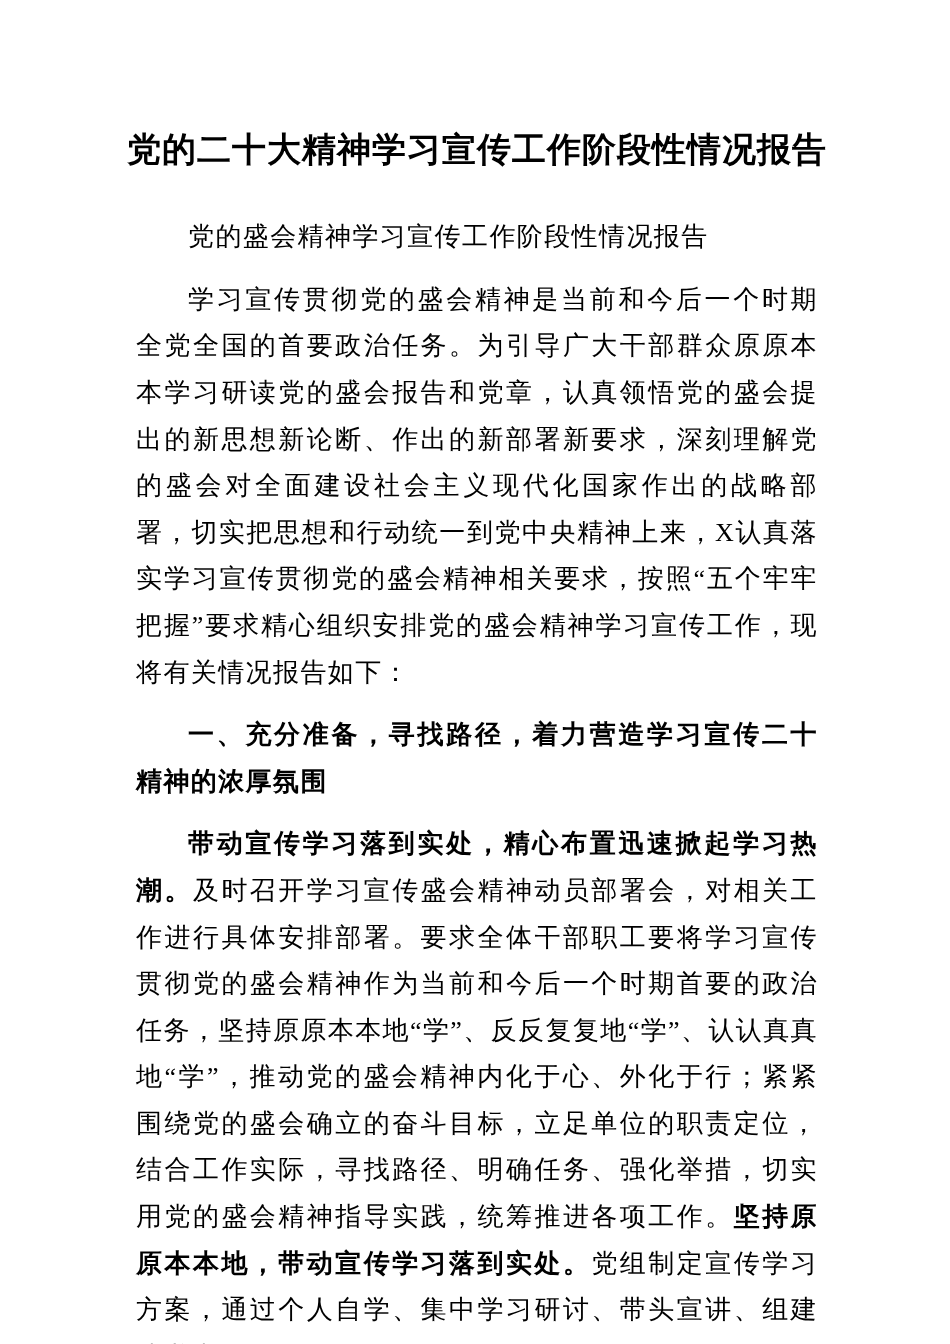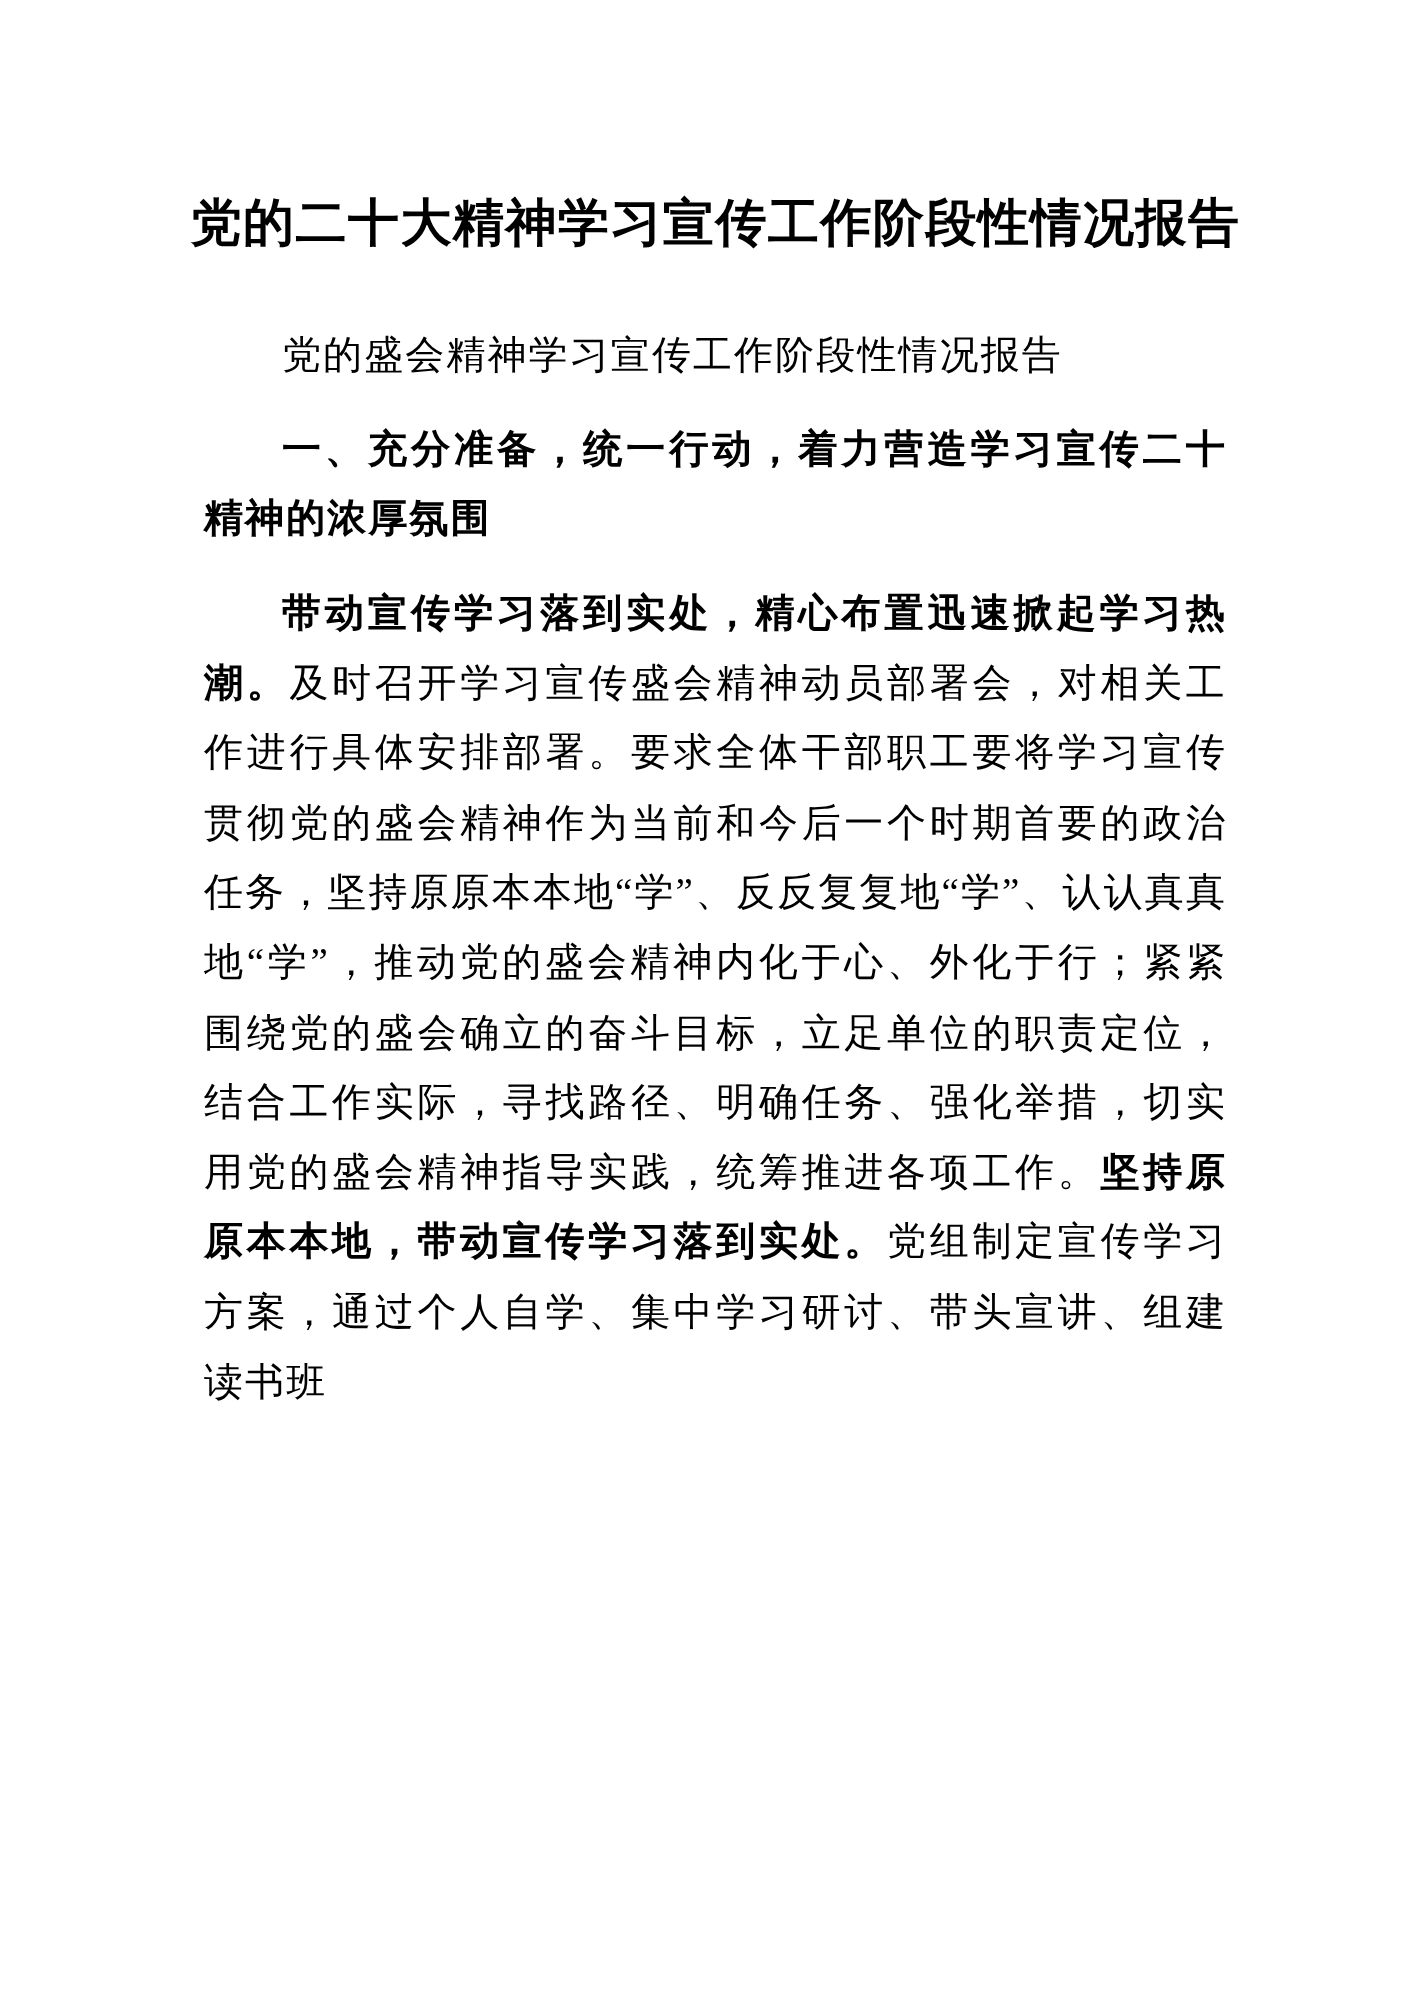--- a/index.html
+++ b/index.html
@@ -44,17 +44,18 @@
   }
 </style>
 </head>
 <body>
 
 <div class="doc">
   <h1 class="doc-title">党的二十大精神学习宣传工作阶段性情况报告</h1>
 
   <p class="body-para">党的盛会精神学习宣传工作阶段性情况报告</p>
 
+  <p class="body-para">学习宣传贯彻党的盛会精神是当前和今后一个时期全党全国的首要政治任务。为引导广大干部群众原原本本学习研读党的盛会报告和党章，认真领悟党的盛会提出的新思想新论断、作出的新部署新要求，深刻理解党的盛会对全面建设社会主义现代化国家作出的战略部署，切实把思想和行动统一到党中央精神上来，X认真落实学习宣传贯彻党的盛会精神相关要求，按照“五个牢牢把握”要求精心组织安排党的盛会精神学习宣传工作，现将有关情况报告如下：</p>
 
-  <p class="body-para bold">一、充分准备，统一行动，着力营造学习宣传二十精神的浓厚氛围</p>
+  <p class="body-para bold">一、充分准备，寻找路径，着力营造学习宣传二十精神的浓厚氛围</p>
 
   <p class="body-para"><span class="bold">带动宣传学习落到实处，精心布置迅速掀起学习热潮。</span><span>及时召开学习宣传盛会精神动员部署会，对相关工作进行具体安排部署。要求全体干部职工要将学习宣传贯彻党的盛会精神作为当前和今后一个时期首要的政治任务，坚持原原本本地“学”、反反复复地“学”、认认真真地“学”，推动党的盛会精神内化于心、外化于行；紧紧围绕党的盛会确立的奋斗目标，立足单位的职责定位，结合工作实际，寻找路径、明确任务、强化举措，切实用党的盛会精神指导实践，统筹推进各项工作。</span><span class="bold">坚持原原本本地，带动宣传学习落到实处。</span><span>党组制定宣传学习方案，通过个人自学、集中学习研讨、带头宣讲、组建读书班</span></p>
 </div>
 
 </body></html>

